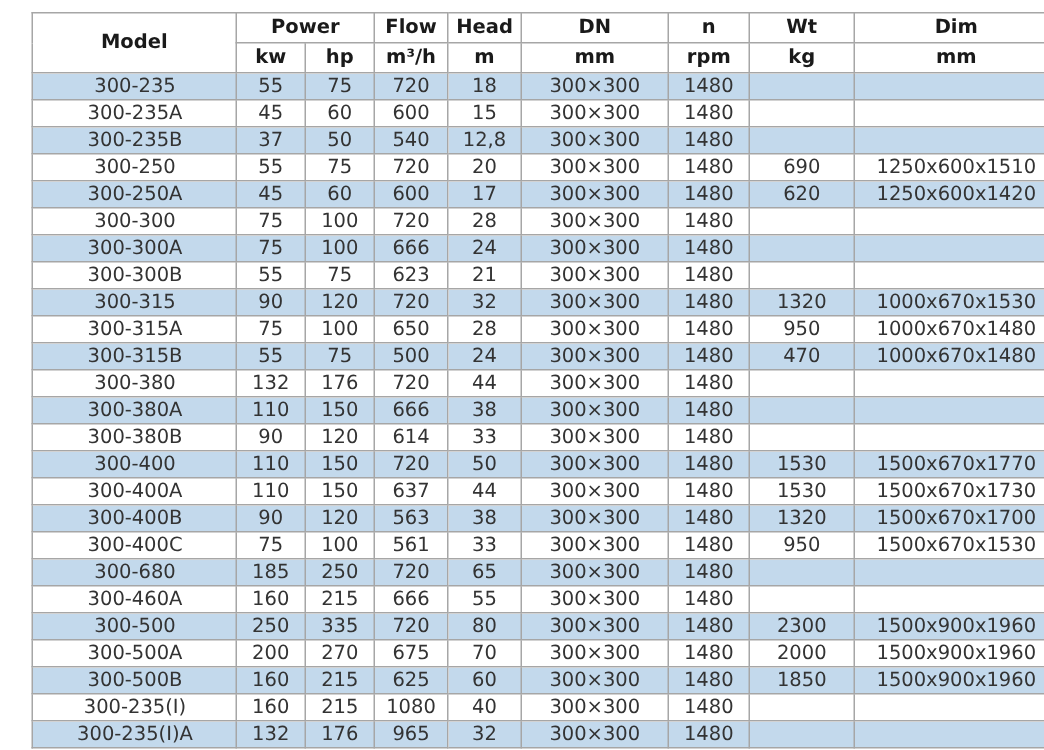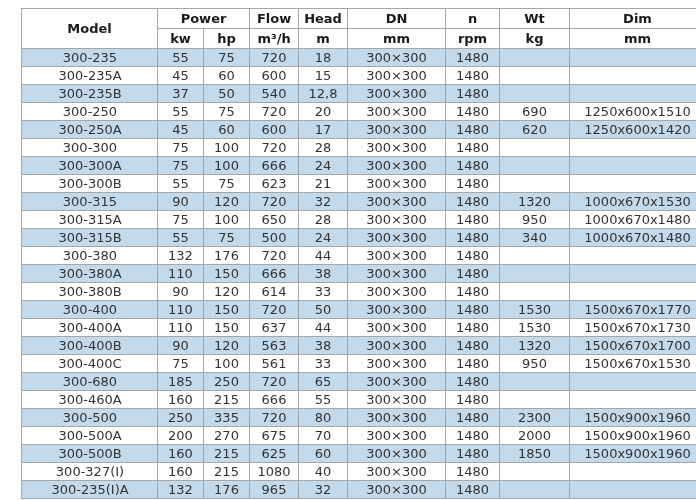--- a/index.html
+++ b/index.html
@@ -200,21 +200,21 @@
         <td>1000x670x1480</td>
       </tr>
       <tr class="alt">
         <td class="model-cell">300-315B</td>
         <td>55</td>
         <td>75</td>
         <td>500</td>
         <td>24</td>
         <td>300×300</td>
         <td>1480</td>
-        <td>340</td>
+        <td>470</td>
         <td>1000x670x1480</td>
       </tr>
       <tr>
         <td class="model-cell">300-380</td>
         <td>132</td>
         <td>176</td>
         <td>720</td>
         <td>44</td>
         <td>300×300</td>
         <td>1480</td>
@@ -336,21 +336,21 @@
         <td>160</td>
         <td>215</td>
         <td>625</td>
         <td>60</td>
         <td>300×300</td>
         <td>1480</td>
         <td>1850</td>
         <td>1500x900x1960</td>
       </tr>
       <tr>
-        <td class="model-cell">300-327(I)</td>
+        <td class="model-cell">300-235(I)</td>
         <td>160</td>
         <td>215</td>
         <td>1080</td>
         <td>40</td>
         <td>300×300</td>
         <td>1480</td>
         <td></td>
         <td></td>
       </tr>
       <tr class="alt">

